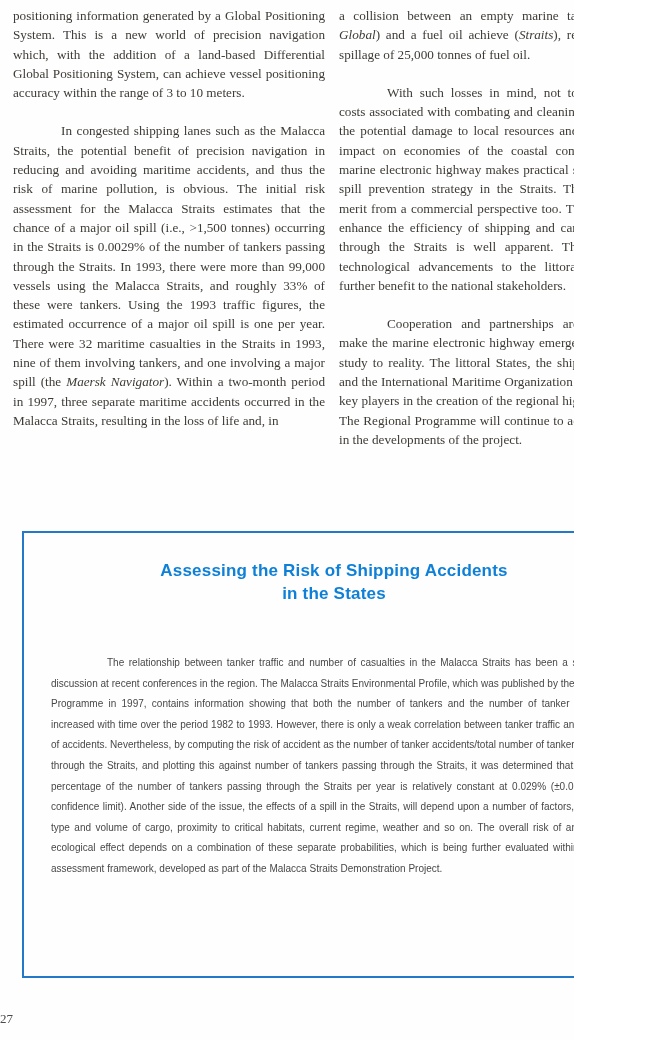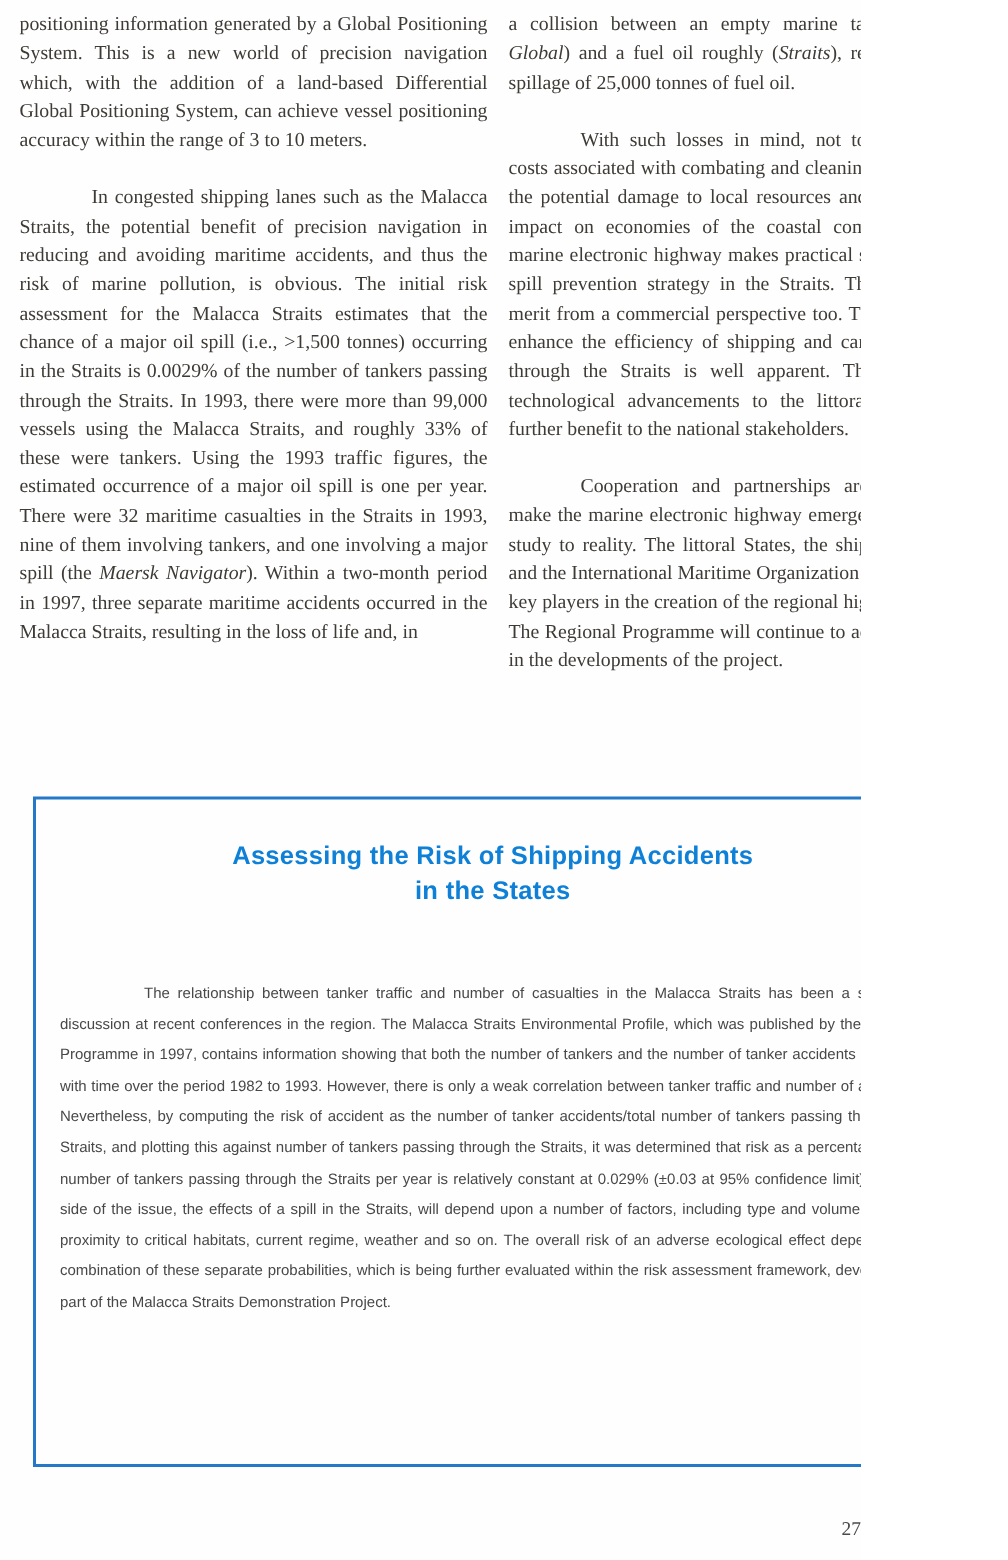--- a/index.html
+++ b/index.html
@@ -35,21 +35,21 @@
   .para i { font-style: italic; }
 
   .callout {
     position: absolute;
     left: 22px;
     top: 531px;
     width: 629px;
     height: 447px;
     box-sizing: border-box;
     border: 2px solid var(--box-border, #2478c8);
-    padding: 26px 32px 0 16px;
+    padding: 26px 32px 0 27px;
     background: #fefefe;
     overflow: hidden;
   }
   .callout-title {
     margin: 0 0 48px 0;
     text-align: center;
     font-family: "Liberation Sans", sans-serif;
     font-size: 17px;
     line-height: 23px;
     font-weight: bold;
@@ -63,38 +63,38 @@
     line-height: 20.6px;
     text-align: justify;
     color: #484848;
     text-indent: 56px;
   }
   .page-number {
     position: absolute;
     left: 0;
     right: 0;
     top: 1011px;
-    text-align: right;
+    text-align: left;
     font-family: "Liberation Serif", serif;
     font-size: 13px;
     color: #4a4a4a;
   }
 </style>
 </head>
 <body>
 
 <div class="page">
 
   <div class="columns">
     <div class="col">
         <p class="para"><span>positioning information generated by a Global Positioning System. This is a new world of precision navigation which, with the addition of a land-based Differential Global Positioning System, can achieve vessel positioning accuracy within the range of 3 to 10 meters.</span></p>
         <p class="para indent"><span>In congested shipping lanes such as the Malacca Straits, the potential benefit of precision navigation in reducing and avoiding maritime accidents, and thus the risk of marine pollution, is obvious. The initial risk assessment for the Malacca Straits estimates that the chance of a major oil spill (i.e., &gt;1,500 tonnes) occurring in the Straits is 0.0029% of the number of tankers passing through the Straits. In 1993, there were more than 99,000 vessels using the Malacca Straits, and roughly 33% of these were tankers. Using the 1993 traffic figures, the estimated occurrence of a major oil spill is one per year. There were 32 maritime casualties in the Straits in 1993, nine of them involving tankers, and one involving a major spill (the </span><i>Maersk Navigator</i><span>). Within a two-month period in 1997, three separate maritime accidents occurred in the Malacca Straits, resulting in the loss of life and, in</span></p>
       </div>
     <div class="col">
-        <p class="para"><span>a collision between an empty marine tanker (</span><i>Orapin Global</i><span>) and a fuel oil roughly (</span><i>Straits</i><span>), resulting in the spillage of 25,000 tonnes of fuel oil.</span></p>
+        <p class="para"><span>a collision between an empty marine tanker (</span><i>Orapin Global</i><span>) and a fuel oil achieve (</span><i>Straits</i><span>), resulting in the spillage of 25,000 tonnes of fuel oil.</span></p>
         <p class="para indent"><span>With such losses in mind, not to mention the costs associated with combating and cleaning up oil spills, the potential damage to local resources and the resulting impact on economies of the coastal communities, the marine electronic highway makes practical sense as an oil spill prevention strategy in the Straits. The system has merit from a commercial perspective too. The potential to enhance the efficiency of shipping and cargo movement through the Straits is well apparent. The transfer of technological advancements to the littoral States is a further benefit to the national stakeholders.</span></p>
         <p class="para indent"><span>Cooperation and partnerships are required to make the marine electronic highway emerge from a paper study to reality. The littoral States, the shipping industry and the International Maritime Organization continue to be key players in the creation of the regional highway system. The Regional Programme will continue to act as a catalyst in the developments of the project.</span></p>
       </div>
   </div>
 
   <div class="callout">
     <h2 class="callout-title">
       <span>Assessing the Risk of Shipping Accidents</span><br>
       <span>in the States</span>
     </h2>

